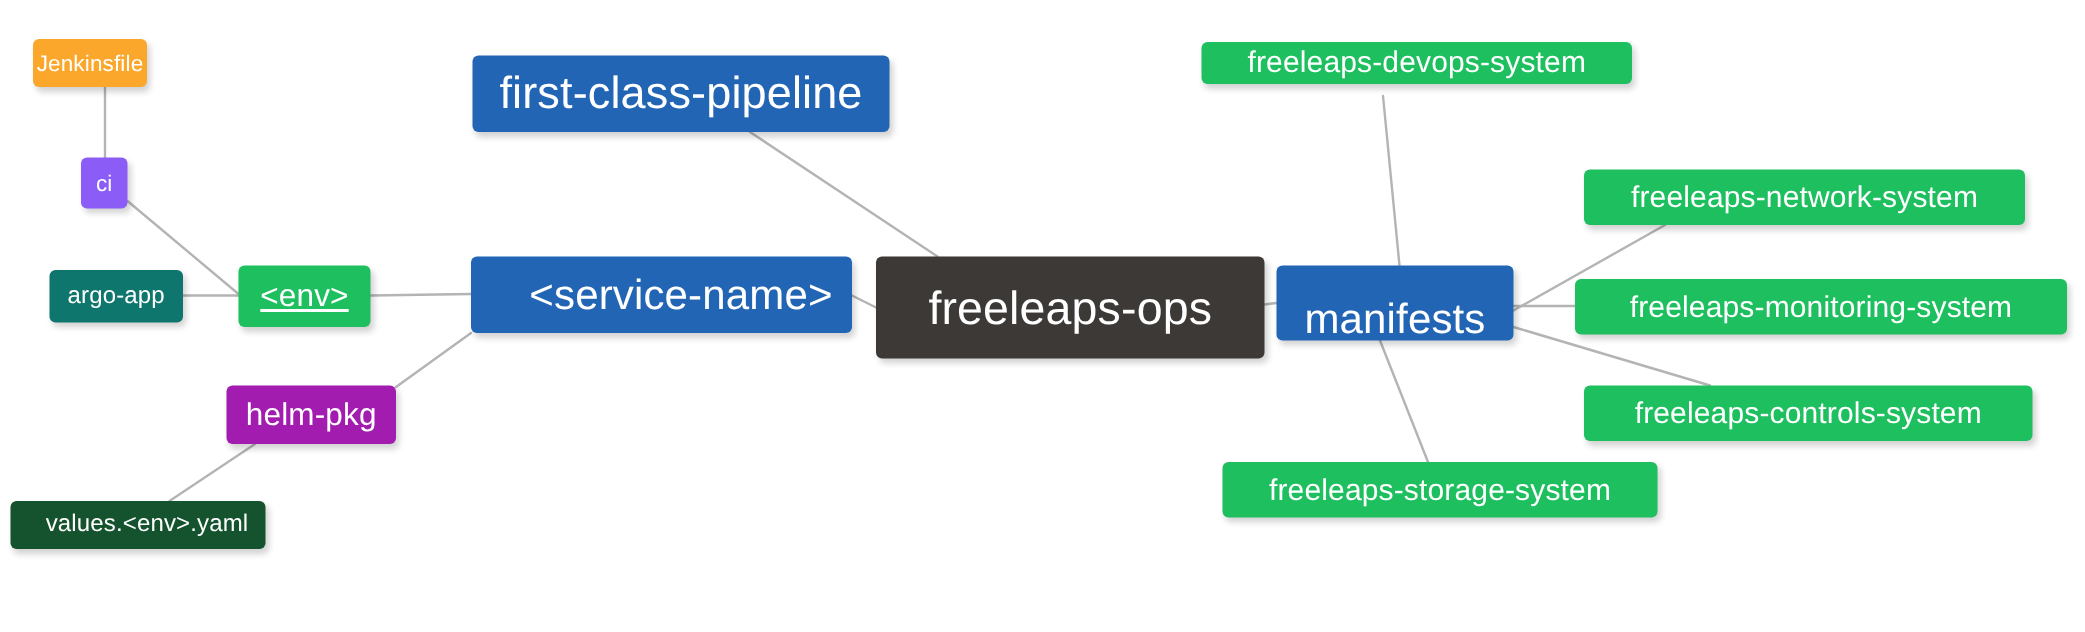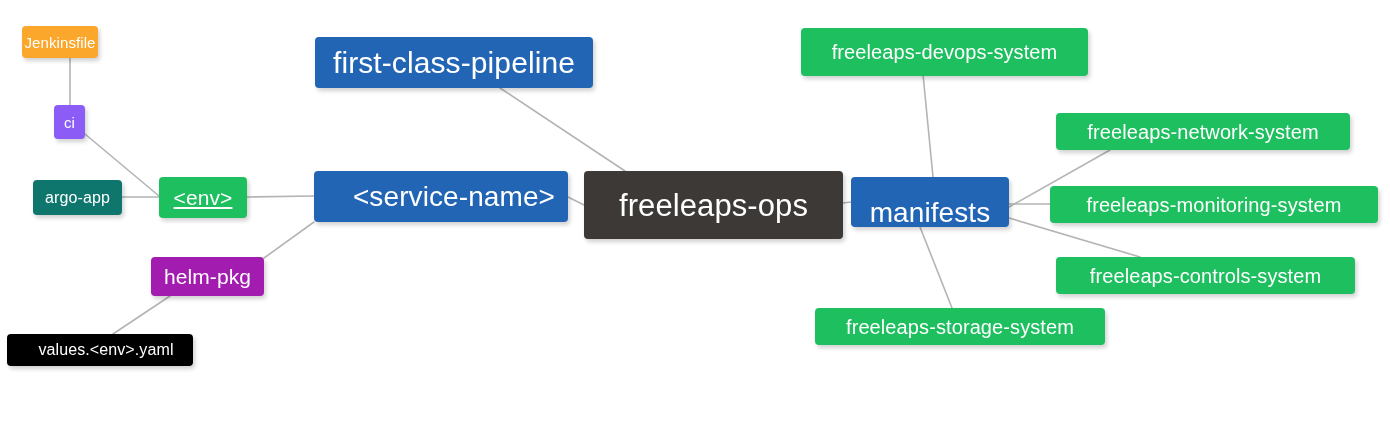--- a/index.html
+++ b/index.html
@@ -71,36 +71,36 @@
       </div>
       <div class="node" style="left: 33px; top: 180px; width: 89px; height: 35px; background: #0f766e; font-size: 16px;">
         <span class="node-label">argo-app</span>
       </div>
       <div class="node" style="left: 159px; top: 177px; width: 88px; height: 41px; background: rgb(29, 191, 95); font-size: 21px; text-decoration: underline;">
         <span class="node-label">&lt;env&gt;</span>
       </div>
       <div class="node" style="left: 151px; top: 257px; width: 113px; height: 39px; background: #a21caf; font-size: 21px;">
         <span class="node-label">helm-pkg</span>
       </div>
-      <div class="node" style="left: 7px; top: 334px; width: 186px; height: 32px; background: #000000; font-size: 16px; padding-left: 12px;">
+      <div class="node" style="left: 7px; top: 334px; width: 170px; height: 32px; background: #14532d; font-size: 16px; padding-left: 12px;">
         <span class="node-label">values.&lt;env&gt;.yaml</span>
       </div>
       <div class="node" style="left: 315px; top: 37px; width: 278px; height: 51px; background: rgb(34, 101, 181); font-size: 30px;">
         <span class="node-label">first-class-pipeline</span>
       </div>
       <div class="node" style="left: 314px; top: 171px; width: 254px; height: 51px; background: rgb(34, 101, 181); font-size: 28px; padding-left: 26px;">
         <span class="node-label">&lt;service-name&gt;</span>
       </div>
       <div class="node" style="left: 584px; top: 171px; width: 259px; height: 68px; background: rgb(60, 57, 54); font-size: 31px;">
         <span class="node-label">freeleaps-ops</span>
       </div>
       <div class="node" style="left: 851px; top: 177px; width: 158px; height: 50px; background: rgb(34, 101, 181); font-size: 28px; align-items: flex-end;">
         <span class="node-label">manifests</span>
       </div>
-      <div class="node" style="left: 801px; top: 28px; width: 287px; height: 48px; background: rgb(29, 191, 95); font-size: 20px;">
+      <div class="node" style="left: 801px; top: 28px; width: 287px; height: 28px; background: rgb(29, 191, 95); font-size: 20px;">
         <span class="node-label">freeleaps-devops-system</span>
       </div>
       <div class="node" style="left: 1056px; top: 113px; width: 294px; height: 37px; background: rgb(29, 191, 95); font-size: 20px;">
         <span class="node-label">freeleaps-network-system</span>
       </div>
       <div class="node" style="left: 1050px; top: 186px; width: 328px; height: 37px; background: rgb(29, 191, 95); font-size: 20px;">
         <span class="node-label">freeleaps-monitoring-system</span>
       </div>
       <div class="node" style="left: 1056px; top: 257px; width: 299px; height: 37px; background: rgb(29, 191, 95); font-size: 20px;">
         <span class="node-label">freeleaps-controls-system</span>

